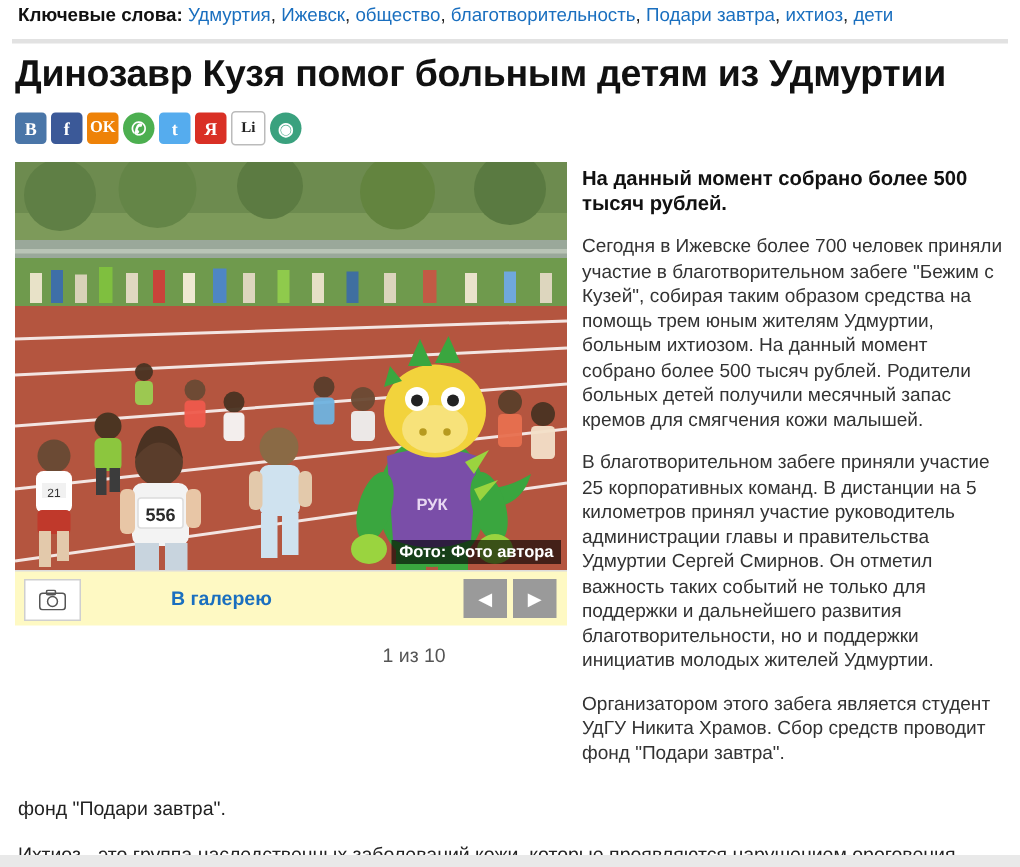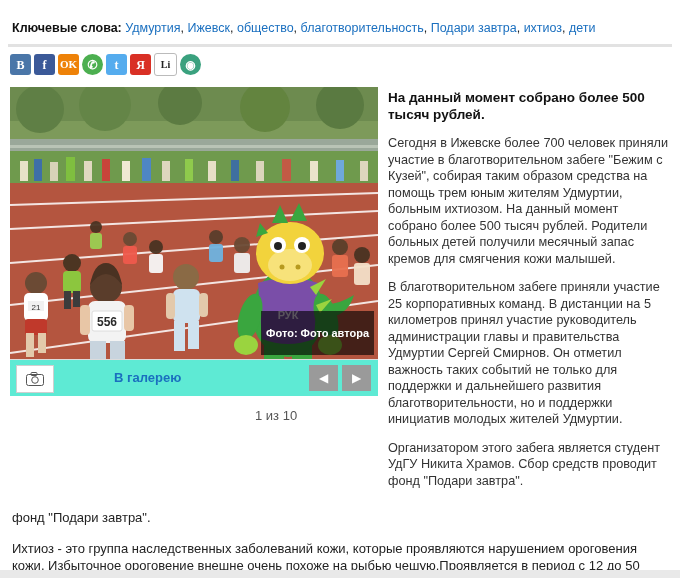--- a/index.html
+++ b/index.html
@@ -17,21 +17,21 @@
   }
   .page {
     position: relative;
     width: 680px;
     height: 578px;
     box-sizing: border-box;
     padding: 0 8px;
   }
   
   .keywords {
-    padding: 20px 4px 6px 4px;
+    padding: 2px 4px 6px 4px;
     font-size: 12.5px;
     line-height: 16px;
     white-space: nowrap;
   }
   .keywords .kw-label {
     font-weight: bold;
     color: #111;
   }
   .keywords a {
     color: #1a6fbf;
@@ -108,28 +108,28 @@
   }
   .photo svg { display: block; }
   .photo-credit {
     position: absolute;
     right: 4px;
     bottom: 4px;
     background: rgba(0,0,0,0.62);
     color: #fff;
     font-size: 11px;
     font-weight: bold;
-    padding: 16px 5px;
+    padding: 2px 5px;
   }
   
   .gallerybar {
     position: relative;
     width: 368px;
     height: 36px;
-    background: #5eead4;
+    background: #fef9c3;
     border-top: 1px solid #dcdcdc;
   }
   .cam-btn {
     position: absolute;
     left: 6px;
     top: 5px;
     width: 36px;
     height: 26px;
     background: #ffffff;
     border: 1px solid #cfcfcf;
@@ -209,20 +209,21 @@
 <div class="page">
 
   <div class="keywords">
     <span class="kw-label">Ключевые слова:</span>
     <span>
       <a href="#">Удмуртия</a><span>, </span><a href="#">Ижевск</a><span>, </span><a href="#">общество</a><span>, </span><a href="#">благотворительность</a><span>, </span><a href="#">Подари завтра</a><span>, </span><a href="#">ихтиоз</a><span>, </span><a href="#">дети</a>
     </span>
   </div>
   <div class="rule"></div>
 
+  <h1 class="headline">Динозавр Кузя помог больным детям из Удмуртии</h1>
 
   <div class="socialrow">
     <div class="social">
       <span class="sicon" style="background:#4a76a8">B</span>
       <span class="sicon" style="background:#3b5998">f</span>
       <span class="sicon" style="background:#ee8208;font-size:11px">OK</span>
       <span class="sicon round" style="background:#4caf50">✆</span>
       <span class="sicon" style="background:#55acee">t</span>
       <span class="sicon" style="background:#d93025">Я</span>
       <span class="sicon" style="background:#ffffff;color:#222;border:1px solid #bbb;font-size:10px">Li</span>

